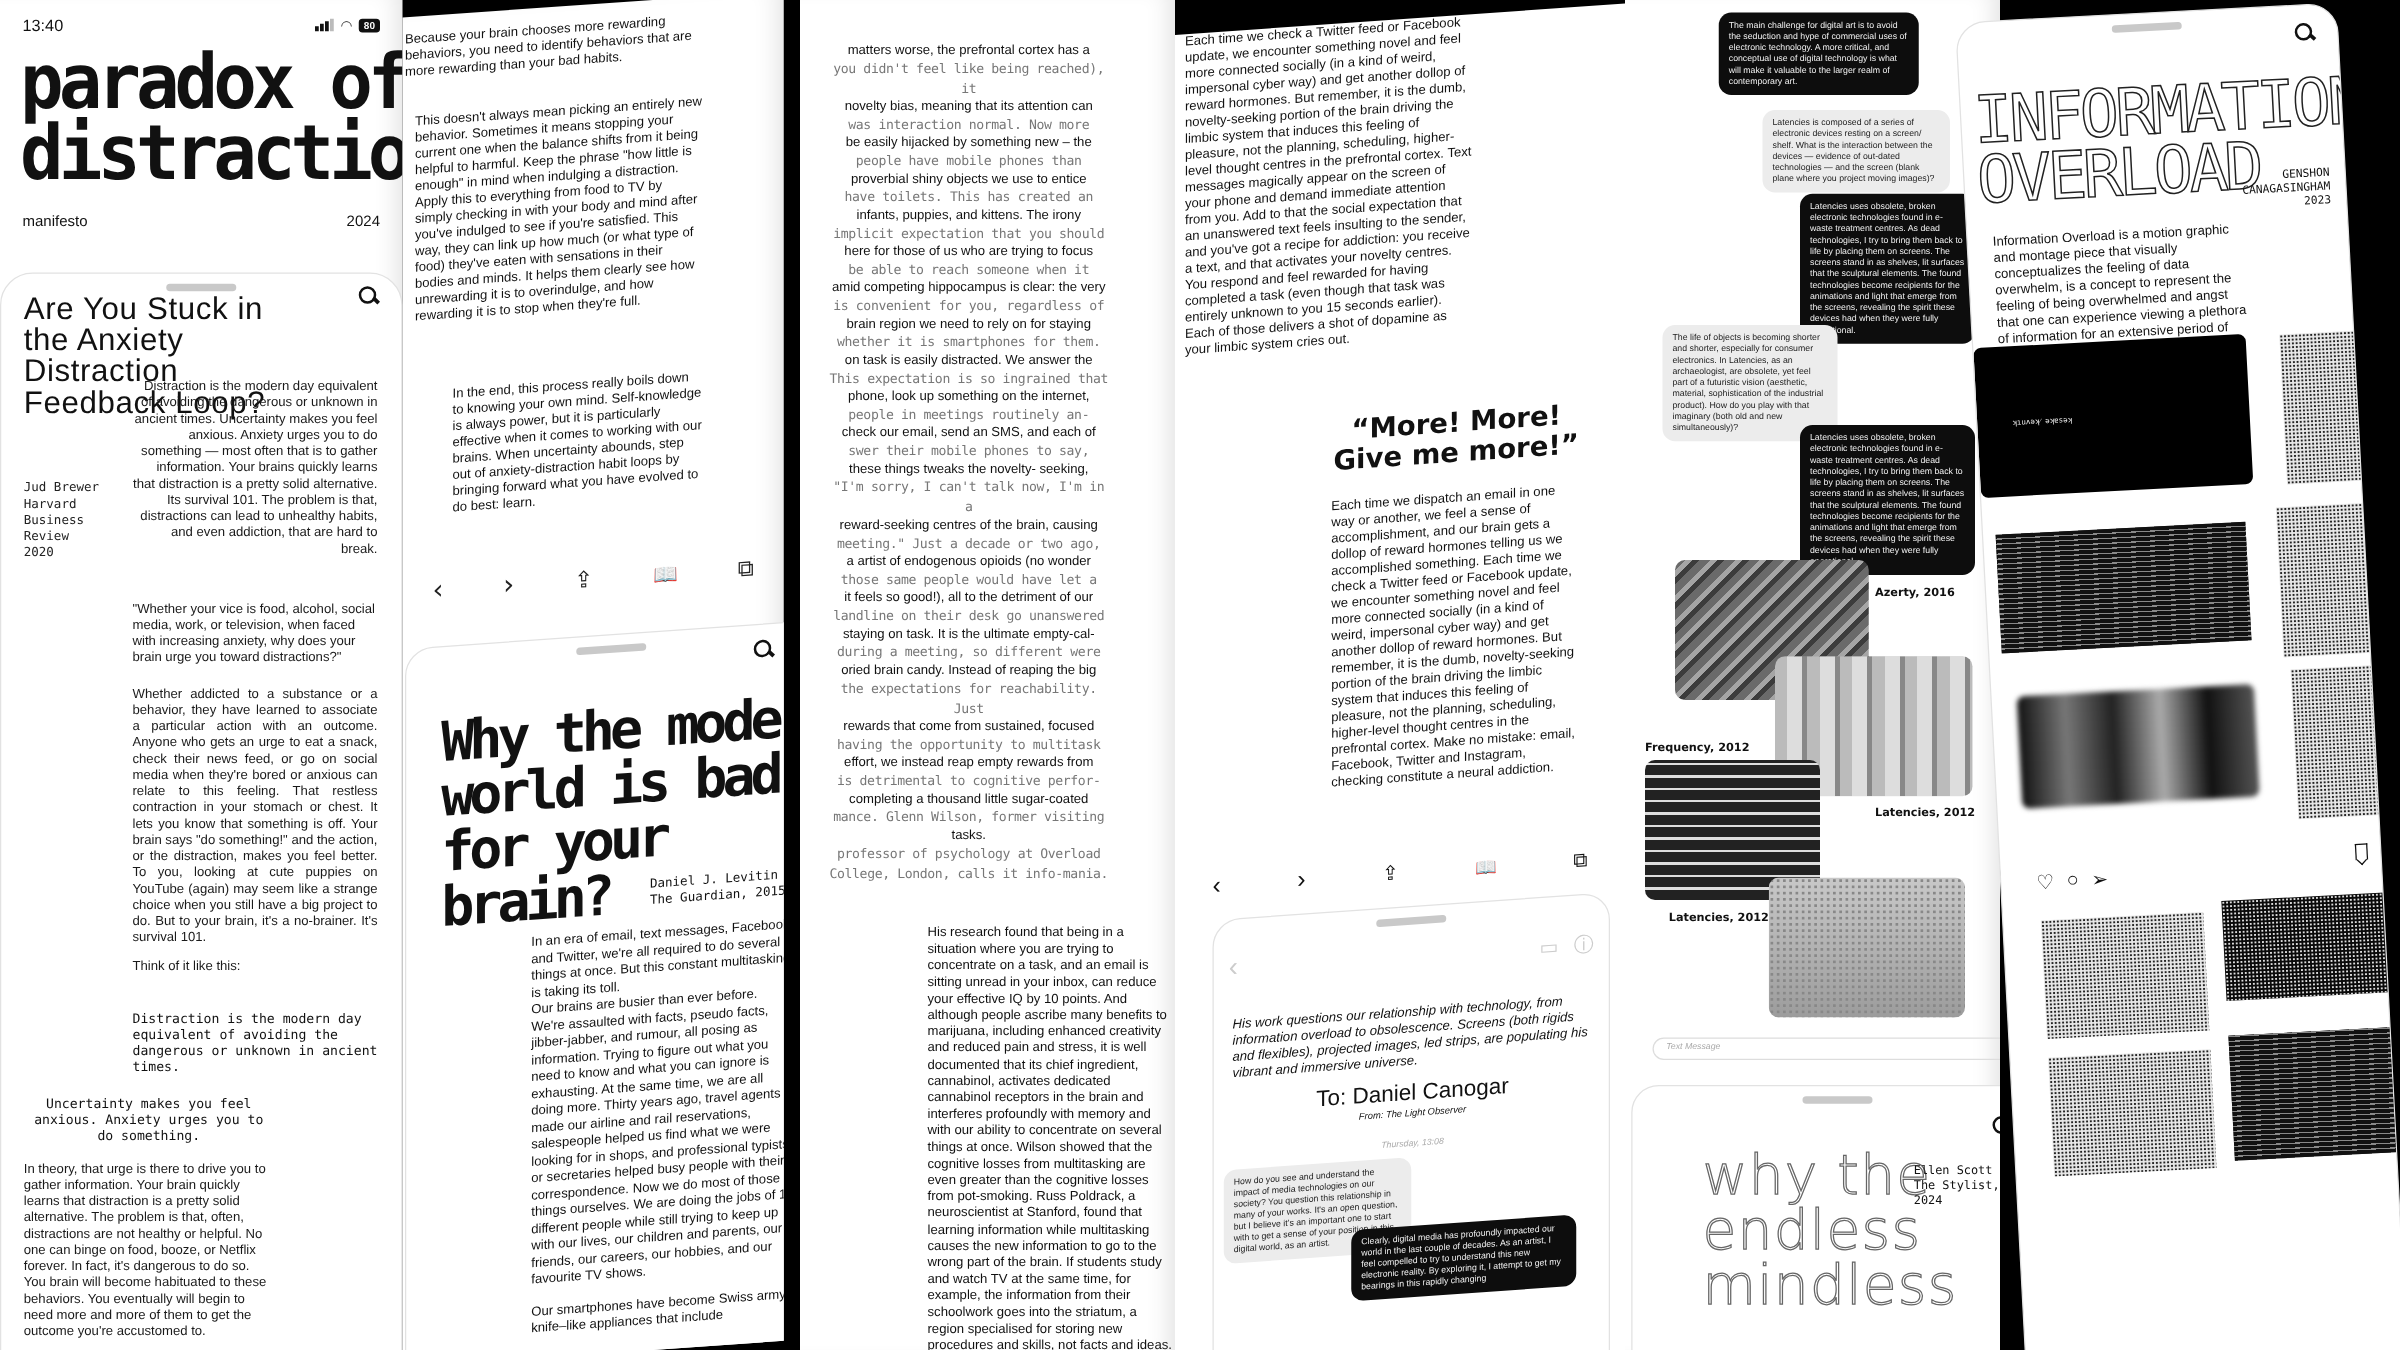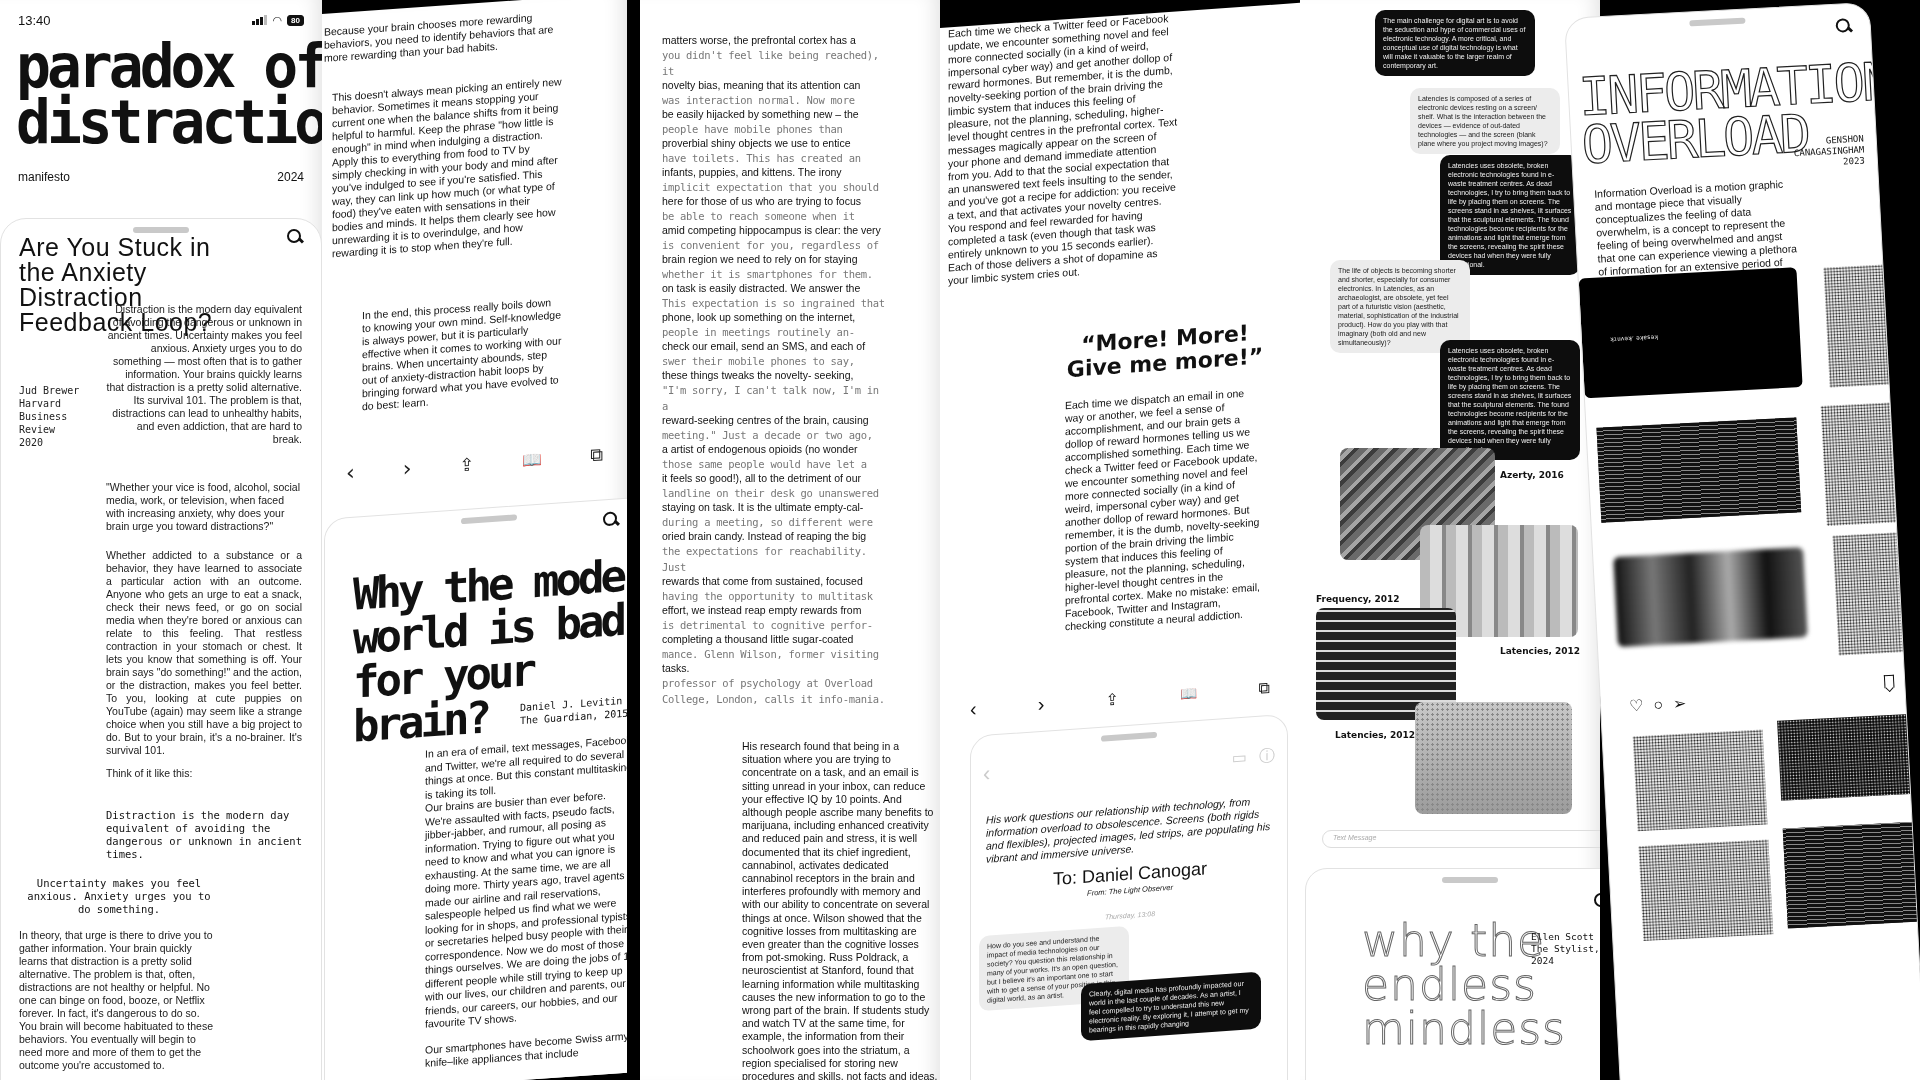--- a/index.html
+++ b/index.html
@@ -42,21 +42,21 @@
   .col2-text { position: absolute; left: 4px; width: 230px; font-size: 10.5px; line-height: 13px; }
   .safari-bar { position: absolute; top: 440px; left: 0; right: 0; height: 40px; display: flex; justify-content: space-around; align-items: center; font-size: 22px; color: #222; }
   .safari-bar span { font-family: "DejaVu Sans", sans-serif; }
   #sheet2 { top: 505px; left: 2px; width: 330px; height: 640px; border-radius: 22px 22px 0 0; }
   .h-why { position: absolute; top: 55px; left: 28px; width: 320px; font-family: "DejaVu Sans Mono", monospace; font-size: 44px; line-height: 44px; letter-spacing: -4px; font-weight: bold; }
   .byline-dl { position: absolute; top: 195px; left: 195px; font-family: "DejaVu Sans Mono", monospace; font-size: 10px; line-height: 13px; }
   .sheet2-body { position: absolute; top: 235px; left: 100px; width: 210px; font-size: 10.5px; line-height: 13.5px; }
 
   
   #col3 { left: 640px; width: 300px; }
-  .interleave { position: absolute; top: 34px; left: 22px; width: 226px; }
+  .interleave { position: absolute; top: 34px; left: 22px; width: 226px; text-align: center; }
   .interleave .a { font-size: 10.5px; line-height: 13px; color: #111; }
   .interleave .b { font-family: "DejaVu Sans Mono", monospace; font-size: 10.5px; line-height: 16px; color: #777; letter-spacing: -0.3px; }
   .col3-tail { position: absolute; top: 740px; left: 102px; width: 196px; font-size: 10.5px; line-height: 13.2px; }
 
   
   #col4 { left: 940px; width: 360px; transform: skewY(-4deg); transform-origin: top left; top: 28px; }
   .c4-top { position: absolute; top: 0; left: 8px; width: 230px; font-size: 10.5px; line-height: 13px; }
   .h-more { position: absolute; top: 315px; left: 120px; width: 210px; font-family: "DejaVu Sans", sans-serif; font-size: 22px; line-height: 24px; text-align: center; }
   .c4-more { position: absolute; top: 380px; left: 125px; width: 195px; font-size: 10.5px; line-height: 13px; }
   .safari-bar2 { position: absolute; top: 665px; left: 30px; width: 300px; height: 36px; display: flex; justify-content: space-between; align-items: center; font-size: 20px; }

